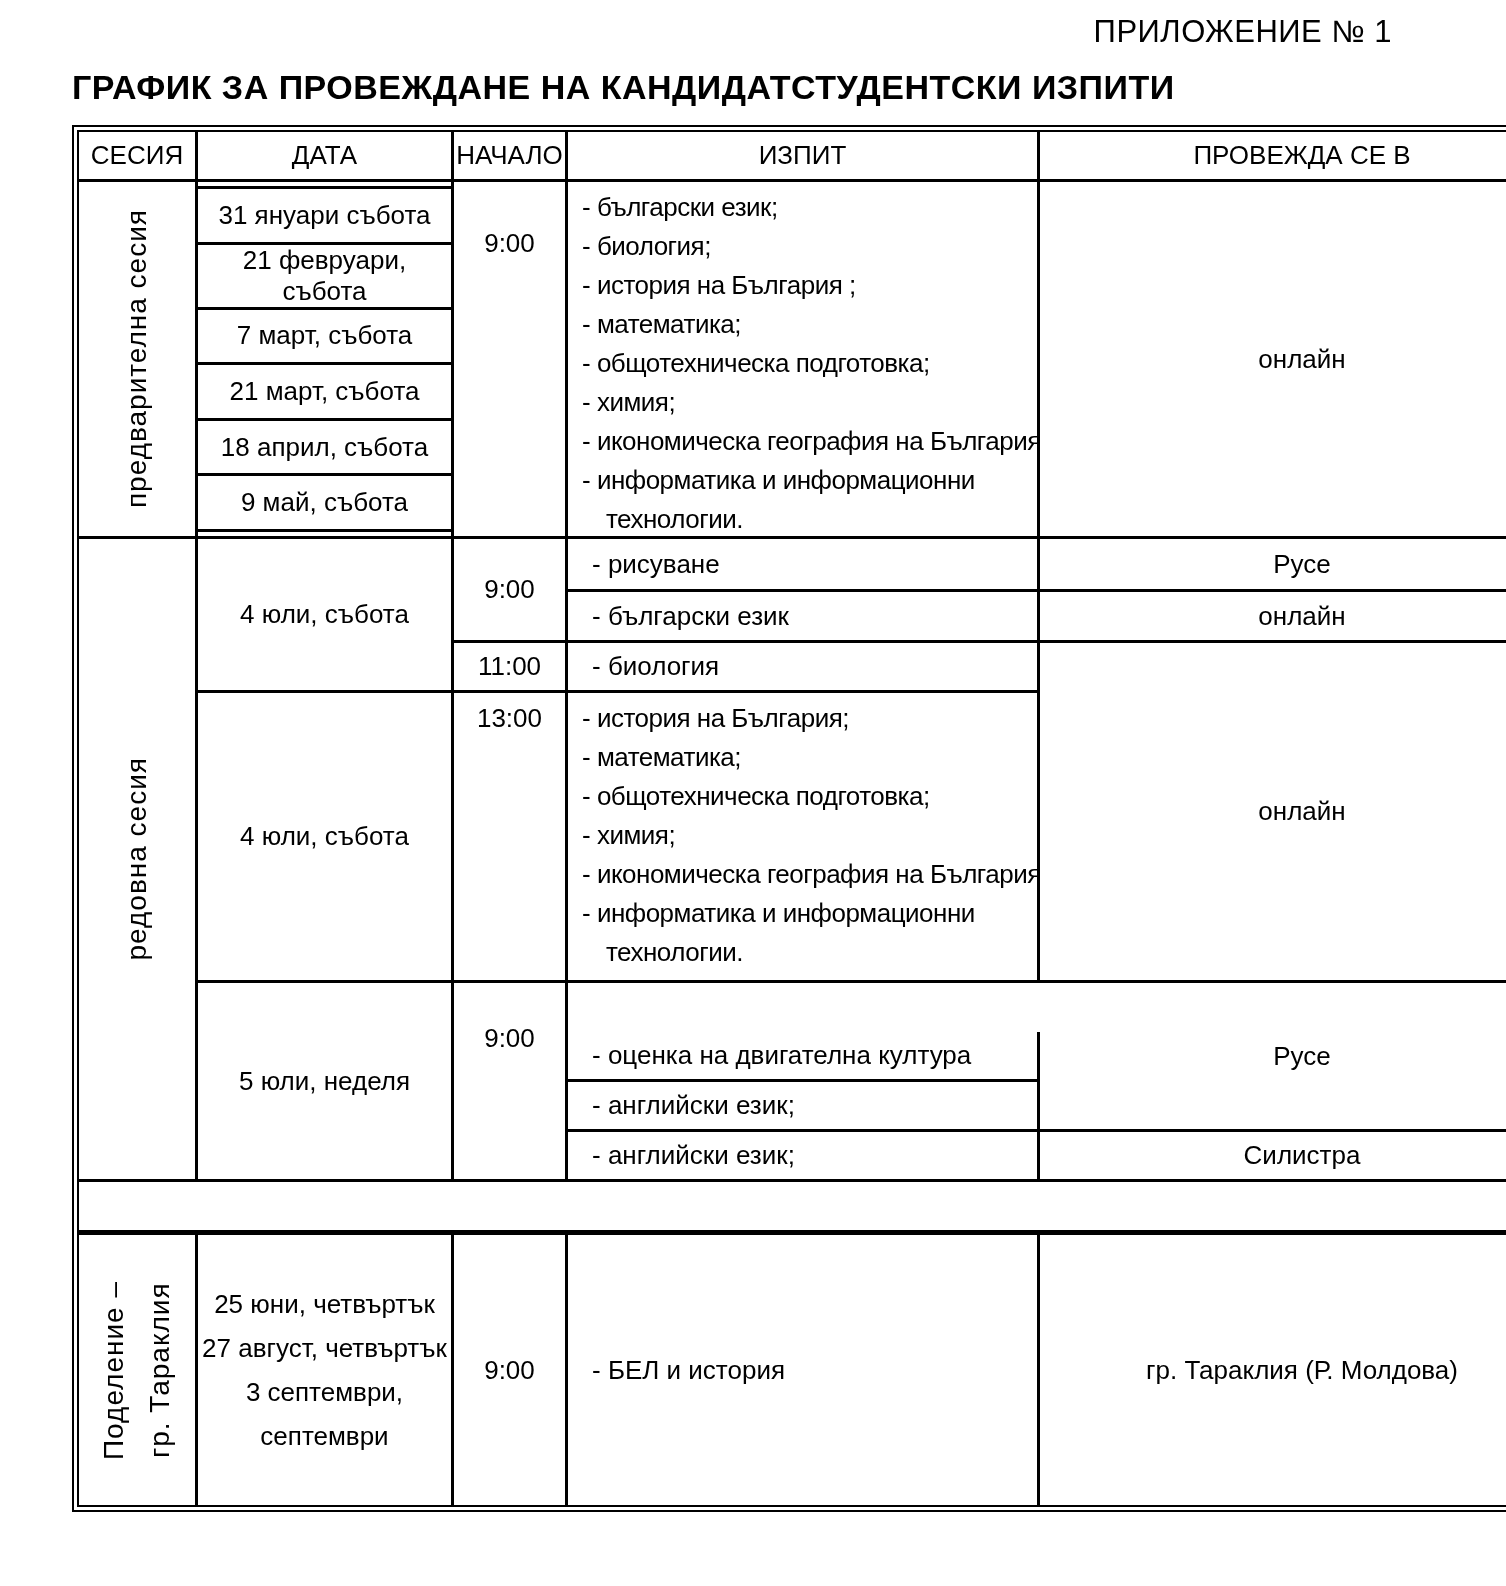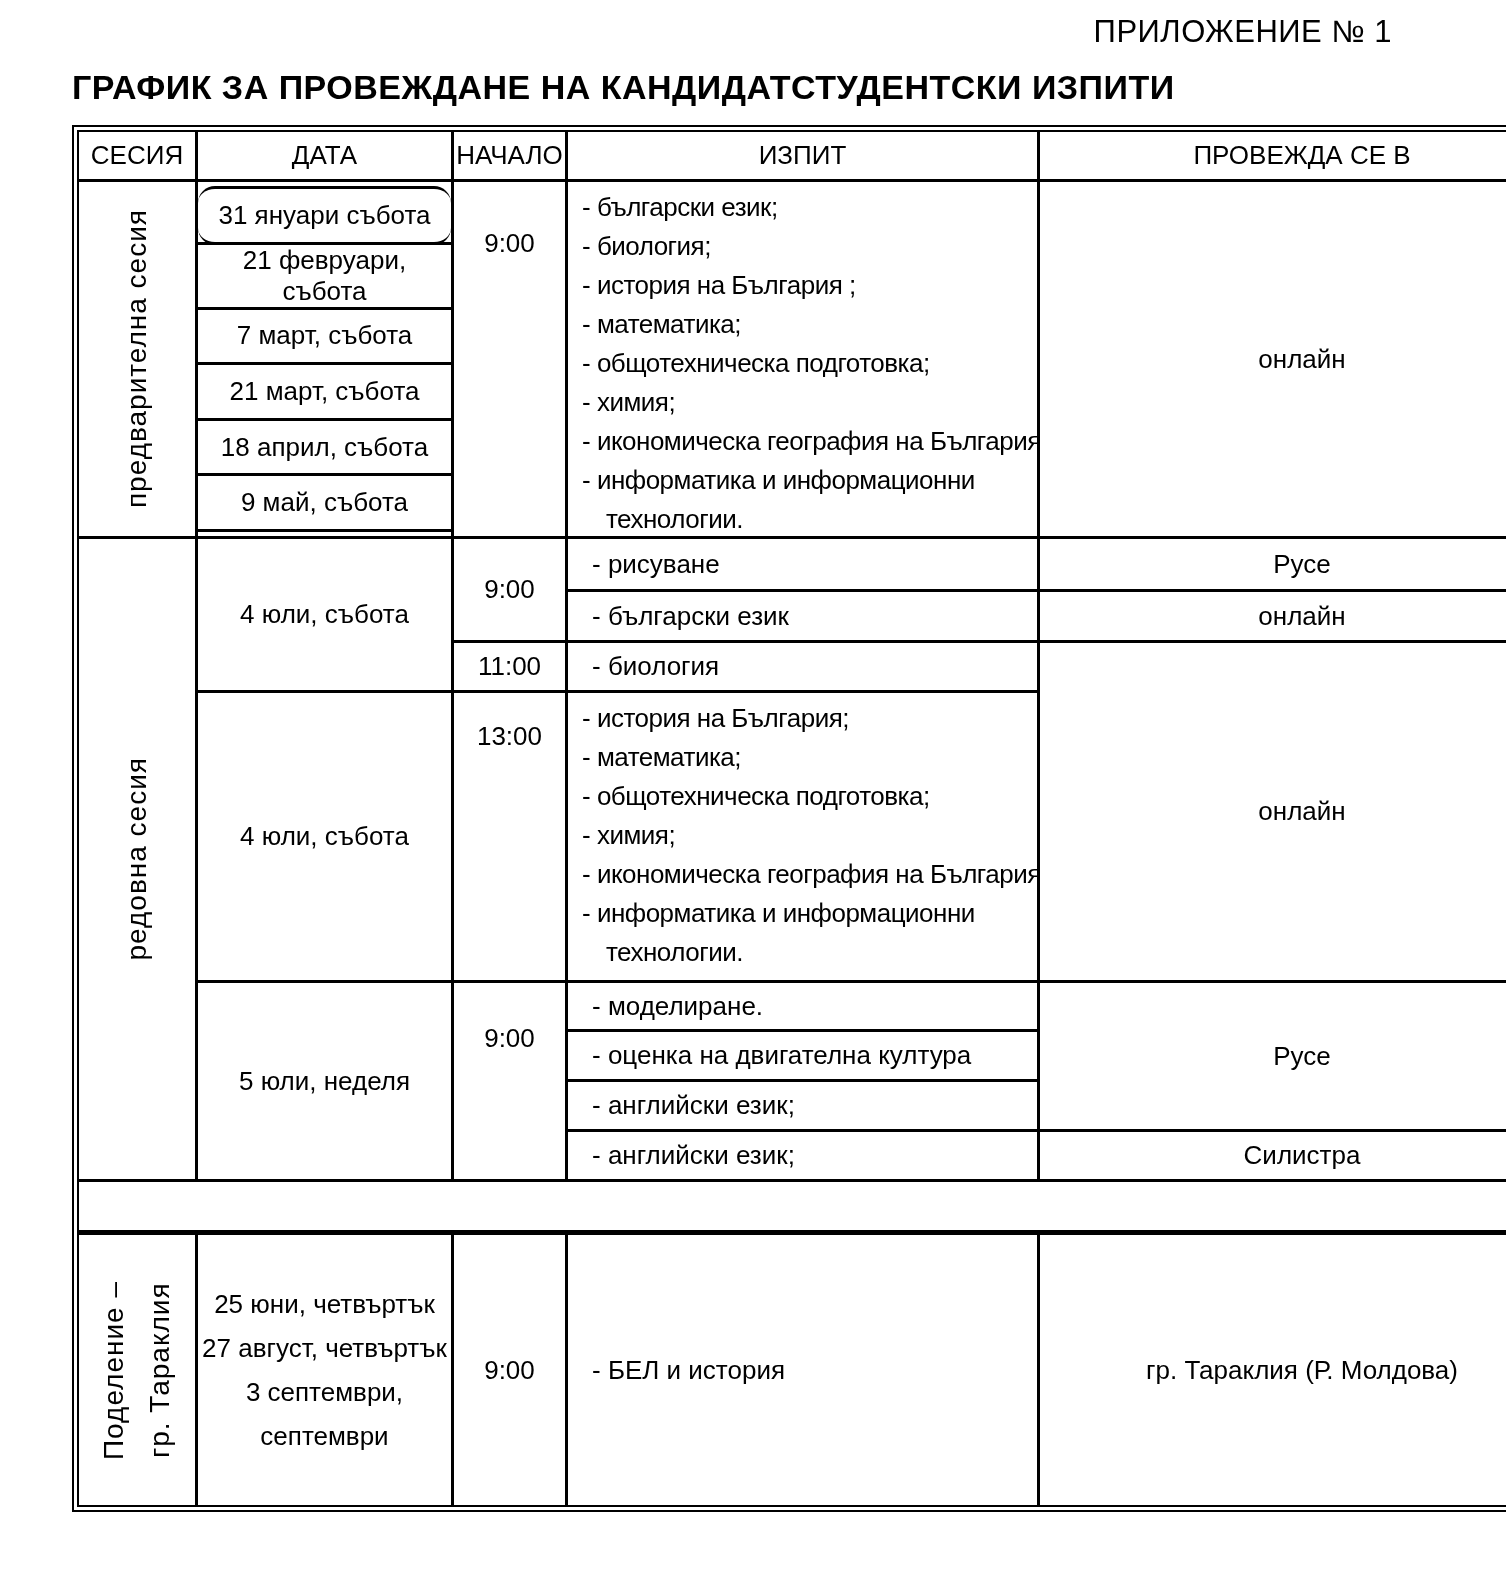--- a/index.html
+++ b/index.html
@@ -28,36 +28,36 @@
     box-sizing:border-box; display:flex; align-items:center; justify-content:center;
     overflow:hidden; text-align:center;
   }
   .no-r { border-right:none; }
   .no-b { border-bottom:none; }
   .thick-b { border-bottom-width:5px; }
   .top { align-items:flex-start; }
   .left { justify-content:flex-start; text-align:left; }
   .pad48 { padding-top:46px; }
   .pad40 { padding-top:40px; }
-  .pad12 { padding-top:28px; }
+  .pad12 { padding-top:10px; }
   .exam-list { padding:6px 6px 0 14px; width:100%; box-sizing:border-box; }
   .exam-line { line-height:39px; white-space:nowrap; letter-spacing:-0.5px; text-align:left; }
   .exam-line.cont { padding-left:24px; }
   .exam-single { padding-left:24px; }
   .vwrap {
     writing-mode:vertical-rl; transform:rotate(180deg);
     font-size:28px; letter-spacing:1px; line-height:46px; text-align:center;
     white-space:nowrap;
   }
   .dates-cell { flex-direction:column; align-items:stretch; justify-content:stretch; padding:4px 0; }
   .date-box {
     flex:1; display:flex; align-items:center; justify-content:center;
     border-top:3px solid #000; border-bottom:3px solid #000; margin-top:-3px;
   }
-  .date-box:first-child { margin-top:0;border-radius:17px; }
+  .date-box:first-child { margin-top:0; }
   .t-dates { line-height:44px; }
   .start-time { letter-spacing:0; }
 </style>
 </head>
 <body>
 
 <div class="annex">ПРИЛОЖЕНИЕ № 1</div>
 <h1 class="title">ГРАФИК ЗА ПРОВЕЖДАНЕ НА КАНДИДАТСТУДЕНТСКИ ИЗПИТИ</h1>
 
 <div class="schedule">
@@ -121,21 +121,20 @@
       <div class="exam-line">- химия;</div>
       <div class="exam-line">- икономическа география на България;</div>
       <div class="exam-line">- информатика и информационни</div>
       <div class="exam-line cont">технологии.</div>
     </div>
   </div>
   <div class="cell" style="grid-area:13/2/17/3">5 юли, неделя</div>
   <div class="cell top pad40" style="grid-area:13/3/17/4">
     <span class="start-time">9:00</span>
   </div>
-  <div class="cell left exam-single" style="grid-area:13/4/14/5">- моделиране.</div>
   <div class="cell no-r" style="grid-area:13/5/16/6">Русе</div>
   <div class="cell left exam-single" style="grid-area:14/4/15/5">- оценка на двигателна култура</div>
   <div class="cell left exam-single" style="grid-area:15/4/16/5">- английски език;</div>
   <div class="cell left exam-single" style="grid-area:16/4/17/5">- английски език;</div>
   <div class="cell no-r" style="grid-area:16/5/17/6">Силистра</div>
 
   <div class="cell no-r thick-b" style="grid-area:17/1/18/6"></div>
 
   <div class="cell no-b" style="grid-area:18/1/19/2">
     <div class="vwrap">

